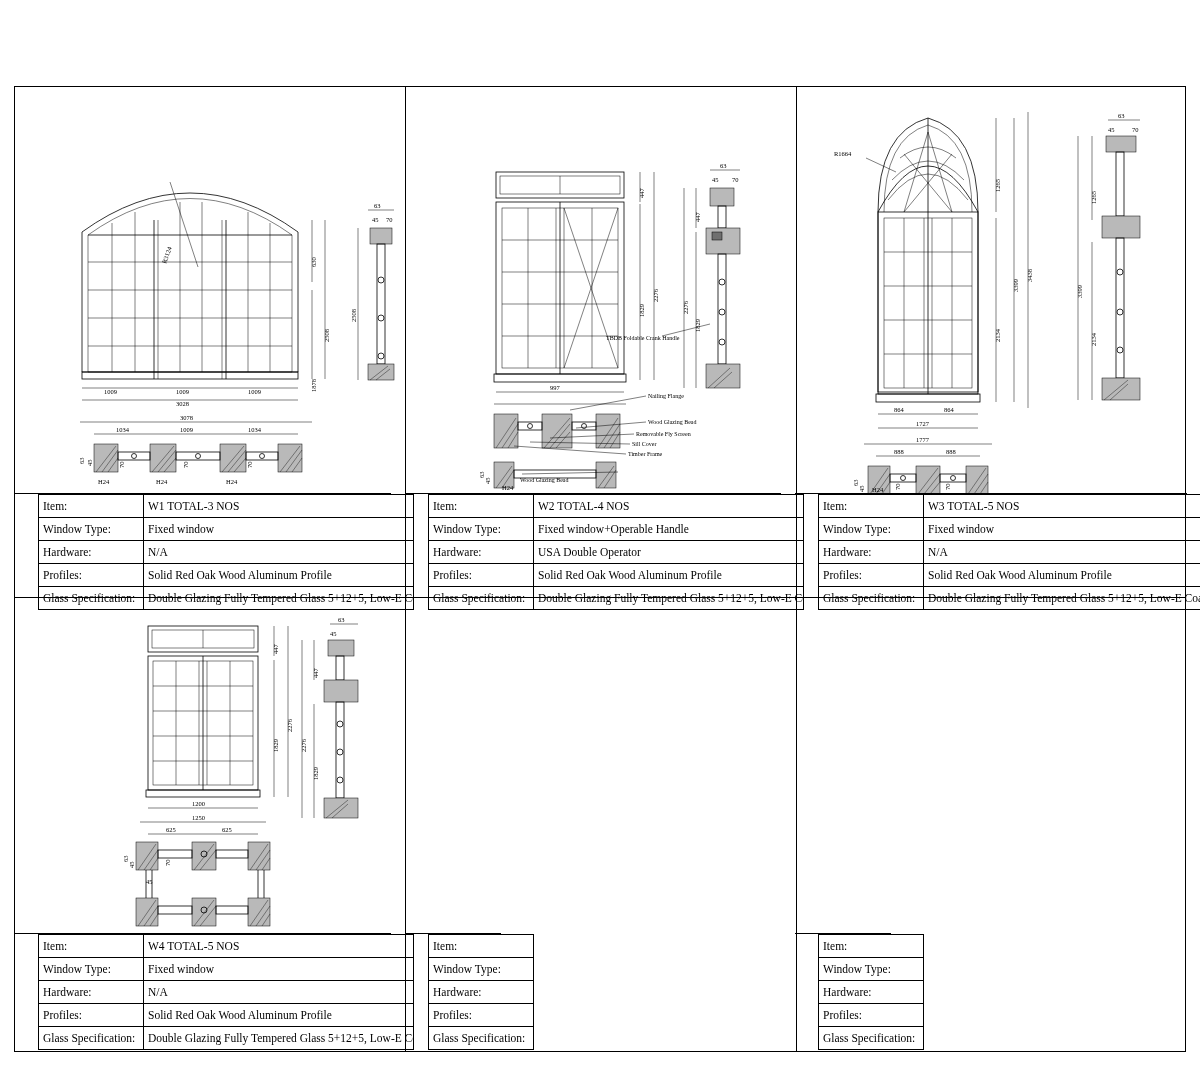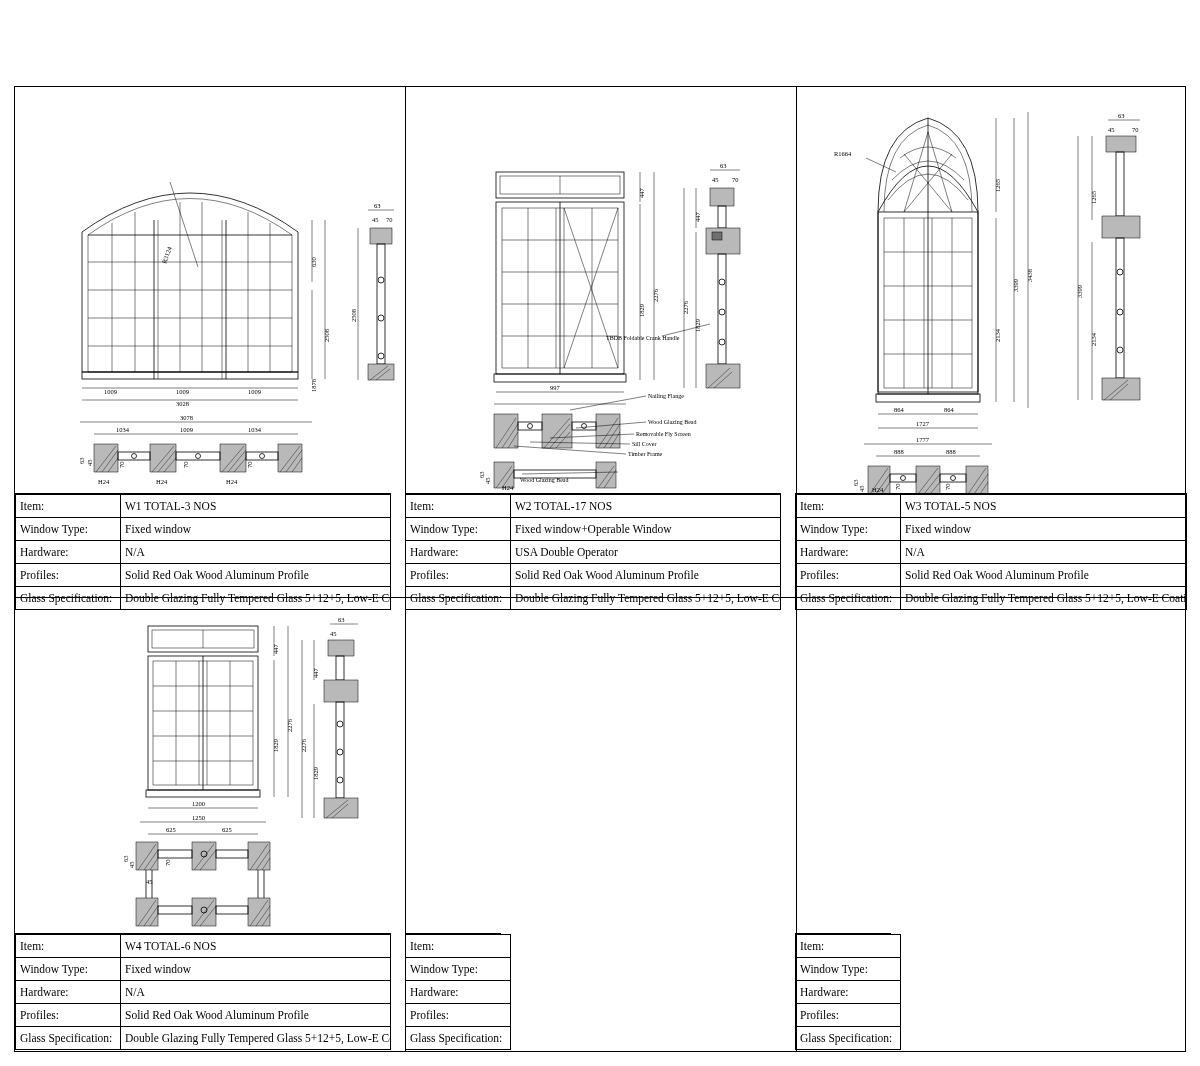--- a/index.html
+++ b/index.html
@@ -13,21 +13,21 @@
   .ln{stroke:#000;stroke-width:0.8;fill:none;}
   .thin{stroke:#000;stroke-width:0.5;fill:none;}
   .hatch{stroke:#000;stroke-width:0.4;fill:none;}
   .fillgray{fill:#b9b9b9;stroke:#000;stroke-width:0.5;}
   .filldk{fill:#6f6f6f;stroke:#000;stroke-width:0.5;}
   .dimtxt{font-family:"Liberation Serif", serif;font-size:6.5px;fill:#000;}
   .lbl{font-family:"Liberation Serif", serif;font-size:6px;fill:#000;}
 
   
   .spec{position:absolute;box-sizing:border-box;border-top:1px solid #000;}
-  .spec table{border-collapse:collapse;width:100%;table-layout:fixed;}
+  .spec table{border-collapse:collapse;width:100%;table-layout:fixed;margin-left:23px;}
   .spec td{border:1px solid #000;height:22px;padding:0 4px;font-size:11.5px;font-family:"Liberation Serif", serif;vertical-align:middle;white-space:nowrap;overflow:hidden;}
   .spec td.k{width:96px;}
   .spec td.v{}
 </style>
 </head>
 <body>
 
 <div id="sheet">
   <div class="frame">
 
@@ -443,25 +443,25 @@
       </tr>
     </tbody>
       </table>
   </div>
 
   <div class="spec" style="left:405px;top:493px;width:376px;">
     <table>
       <tbody>
           <tr>
         <td class="k">Item:</td>
-        <td class="v">W2 TOTAL-17 NOS</td>
+        <td class="v">W2 TOTAL-4 NOS</td>
       </tr>
       <tr>
         <td class="k">Window Type:</td>
-        <td class="v">Fixed window+Operable Window</td>
+        <td class="v">Fixed window+Operable Handle</td>
       </tr>
       <tr>
         <td class="k">Hardware:</td>
         <td class="v">USA Double Operator</td>
       </tr>
       <tr>
         <td class="k">Profiles:</td>
         <td class="v">Solid Red Oak Wood Aluminum Profile</td>
       </tr>
       <tr>
@@ -497,21 +497,21 @@
       </tr>
     </tbody>
       </table>
   </div>
 
   <div class="spec" style="left:15px;top:933px;width:376px;">
     <table>
       <tbody>
           <tr>
         <td class="k">Item:</td>
-        <td class="v">W4 TOTAL-6 NOS</td>
+        <td class="v">W4 TOTAL-5 NOS</td>
       </tr>
       <tr>
         <td class="k">Window Type:</td>
         <td class="v">Fixed window</td>
       </tr>
       <tr>
         <td class="k">Hardware:</td>
         <td class="v">N/A</td>
       </tr>
       <tr>

